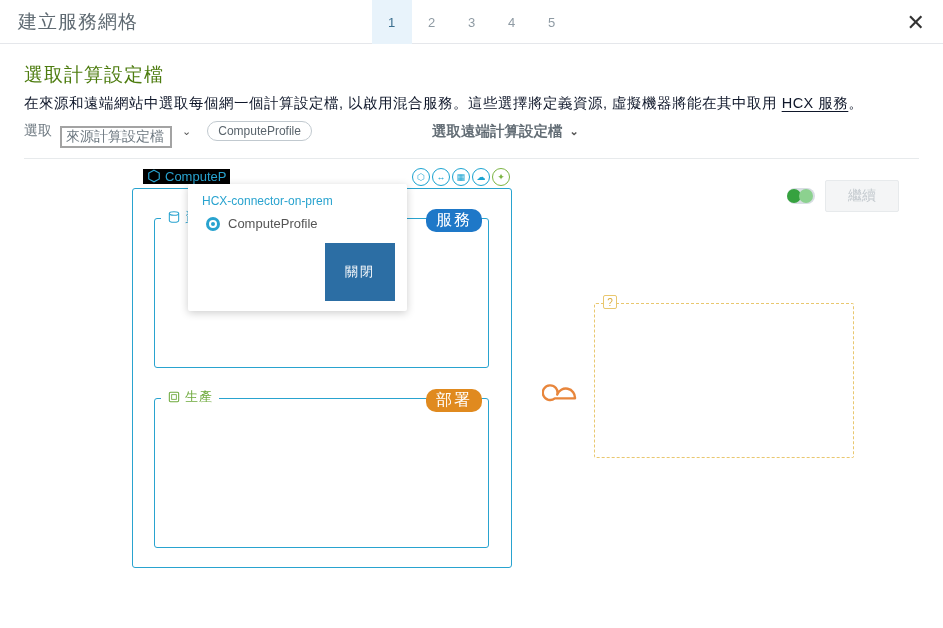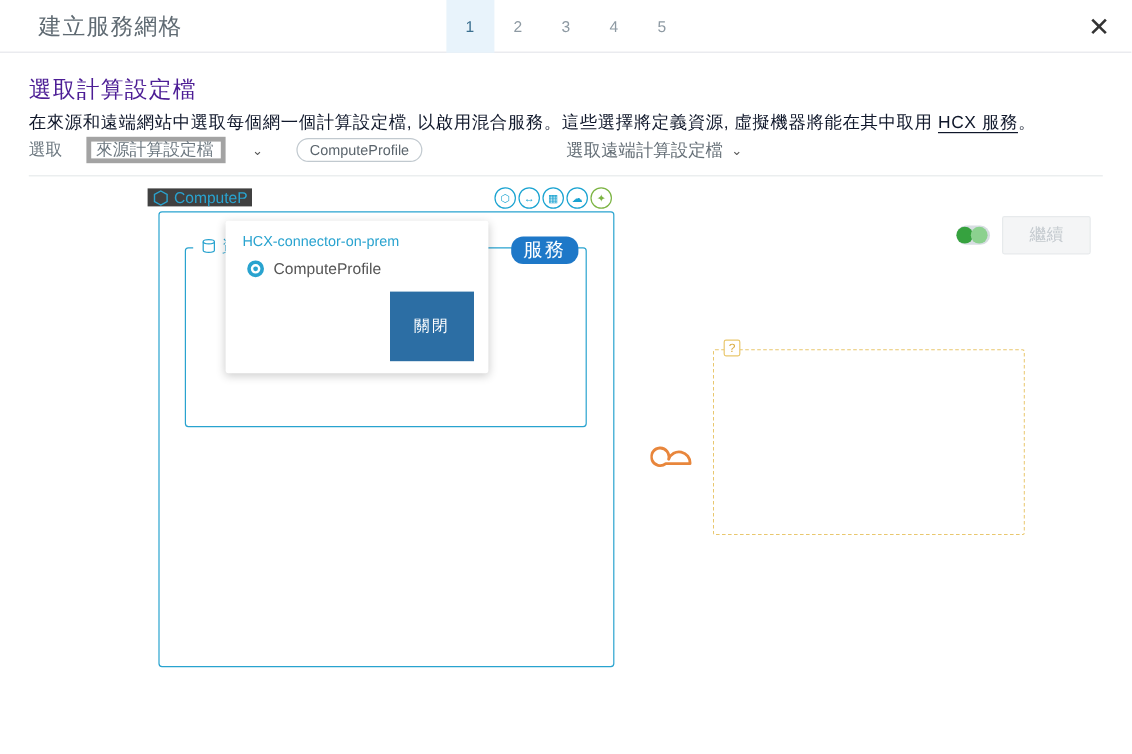--- a/index.html
+++ b/index.html
@@ -1,44 +1,44 @@
 <!DOCTYPE html>
 <html><head>
 <meta charset="utf-8">
 <style>
   * { box-sizing: border-box; margin: 0; padding: 0; }
   html, body { width: 943px; height: 628px; font-family: -apple-system, "Segoe UI", "Helvetica Neue", Arial, "PingFang TC", "Microsoft JhengHei", sans-serif; background:#fff; color:#333; }
-  .header { height:44px; border-bottom:1px solid #e5e7eb; display:flex; align-items:center; padding:0 32px; position:relative; }
+  .header { height:44px; border-bottom:1px solid #e5e7eb; display:flex; align-items:center; padding:0 18px; position:relative; }
   .header-title { font-size:19px; color:#5f6a72; letter-spacing:1px; font-weight:400; }
   .steps { position:absolute; left:50%; top:0; transform:translateX(-50%); height:44px; display:flex; align-items:center; }
   .step { width:40px; height:44px; display:flex; align-items:center; justify-content:center; font-size:13px; color:#8e9aa3; cursor:pointer; }
   .step.active { background:#e8f3fb; color:#3b6f8f; }
   .close { position:absolute; right:18px; top:10px; font-size:22px; color:#333; cursor:pointer; }
   .content { padding:18px 24px 0 24px; position:relative; }
-  .section-title { font-size:19px; color:#4c1d95; letter-spacing:1px; margin-bottom:4px; font-weight:400; }
+  .section-title { font-size:19px; color:#4d7c0f; letter-spacing:1px; margin-bottom:4px; font-weight:400; }
   .section-desc { font-size:14.5px; color:#0f172a; line-height:1.55; letter-spacing:0.5px; }
   .underline { text-decoration: underline; text-decoration-thickness:1px; text-underline-offset:3px;}
   .selectors { margin-top:0px; display:flex; }
-  .selector-left { display:flex; align-items:center; gap:20px; font-size:14px; color:#6d7880; position:relative; }
-  .red-box { display:inline-flex; align-items:center; border:4px solid #a3a3a3; padding:0 6px 0 4px; height:22px; }
+  .selector-left { display:flex; align-items:center; gap:8px; font-size:14px; color:#6d7880; position:relative; }
+  .red-box { display:inline-flex; align-items:center; border:2px solid #a3a3a3; padding:0 6px 0 4px; height:22px;margin-top:12px; }
   .chev { font-size:11px; color:#555; padding:0 2px; cursor:pointer;}
   .pill { display:inline-flex; align-items:center; height:20px; border:1px solid #c1c9cf; border-radius:12px; padding:0 10px; font-size:12px; color:#5a646c; background:#fff; margin-left:6px; }
-  .selector-right { margin-left:120px; font-size:14.5px; color:#646e76; display:flex; align-items:center; gap:5px; }
-  .top-right-ctrl { position:absolute; right:34px; top:136px; display:flex; align-items:center; gap:10px; }
+  .selector-right { margin-left:120px; font-size:14.5px; color:#646e76; display:flex; align-items:center; gap:5px;font-weight:bold; }
+  .top-right-ctrl { position:absolute; right:44px; top:136px; display:flex; align-items:center; gap:10px; }
   .toggle { width:28px; height:16px; border-radius:8px; background:#d7dde2; position:relative; }
   .toggle .dot1 { width:14px; height:14px; border-radius:50%; background:#36a23f; position:absolute; left:0; top:1px; }
   .toggle .dot2 { width:14px; height:14px; border-radius:50%; background:#8cd18f; position:absolute; left:12px; top:1px; }
   .continue-btn { background:#f4f5f6; color:#c3c9ce; border:1px solid #e7eaec; padding:6px 22px; font-size:14px; border-radius:2px; cursor:default; }
   .hr { height:1px; background:#e7eaec; margin:10px 0 0 0; }
 
   
   .canvas { position:relative; margin-top:24px; height:420px; }
   .big-frame { position:absolute; left:108px; top:5px; width:380px; height:380px; border:1.5px solid #29a3cf; border-radius:3px; }
   .hex { width:14px; height:14px; display:inline-block; }
-  .compute-label { position:absolute; left:99px; top:-14px; background:#404040; padding:0 4px; display:flex; align-items:center; gap:4px; font-size:13px; color:#29a3cf; }
+  .compute-label { position:absolute; left:119px; top:-14px; background:#000000; padding:0 4px; display:flex; gap:4px; font-size:13px; color:#29a3cf; }
   .inner-box { position:absolute; border:1.5px solid #29a3cf; border-radius:3px; }
   .inner-box.top { left:130px; top:35px; width:335px; height:150px; }
   .inner-box.bottom { left:130px; top:215px; width:335px; height:150px; }
   .box-label-left { position:absolute; top:-11px; left:6px; background:#fff; padding:0 6px; font-size:13px; color:#29a3cf; display:flex; align-items:center; gap:4px; letter-spacing:1px;}
   .box-label-left.green { color:#6faa3e; }
   .tag-right { position:absolute; top:-10px; right:6px; background:#1e78c8; color:#fff; font-size:16px; padding:1px 10px; border-radius:10px; letter-spacing:2px; }
   .tag-right.depl { background:#e08a1f; }
   .icon-row { position:absolute; left:385px; top:-15px; display:flex; gap:2px; background:#fff; padding:0 3px;}
   .icon-circle { width:18px; height:18px; border-radius:50%; border:1.5px solid #1aa3d1; display:flex; align-items:center; justify-content:center; font-size:9px; color:#1aa3d1; }
   .icon-circle.g { border-color:#7cb443; color:#7cb443; }
@@ -133,20 +133,30 @@
       <div class="box-label-left">
         <svg width="14" height="14" viewBox="0 0 24 24">
             <ellipse cx="12" cy="6" rx="8" ry="3" fill="none" stroke="#29a3cf" stroke-width="1.8"></ellipse>
             <path d="M4 6v12c0 1.7 3.6 3 8 3s8-1.3 8-3V6" fill="none" stroke="#29a3cf" stroke-width="1.8"></path>
           </svg>
         <span>資料</span>
       </div>
       <div class="tag-right">服務</div>
     </div>
 
+    <div class="inner-box bottom">
+      <div class="box-label-left green">
+        <svg width="14" height="14" viewBox="0 0 24 24">
+            <rect x="4" y="4" width="16" height="16" rx="2" fill="none" stroke="#6faa3e" stroke-width="1.8"></rect>
+            <rect x="8" y="8" width="8" height="8" fill="none" stroke="#6faa3e" stroke-width="1.5"></rect>
+          </svg>
+        <span>生產</span>
+      </div>
+      <div class="tag-right depl">部署</div>
+    </div>
 
     <div class="cloud">
       <svg width="44" height="36" viewBox="0 0 48 36">
           <path d="M36 28a10 10 0 0 0-19.4-4A8 8 0 1 0 14 28h22z" transform="translate(0,-2)" fill="none" stroke="#e8863c" stroke-width="2.6" stroke-linejoin="round"></path>
         </svg>
     </div>
 
     <div class="right-placeholder">
       <div class="q">?</div>
     </div>

